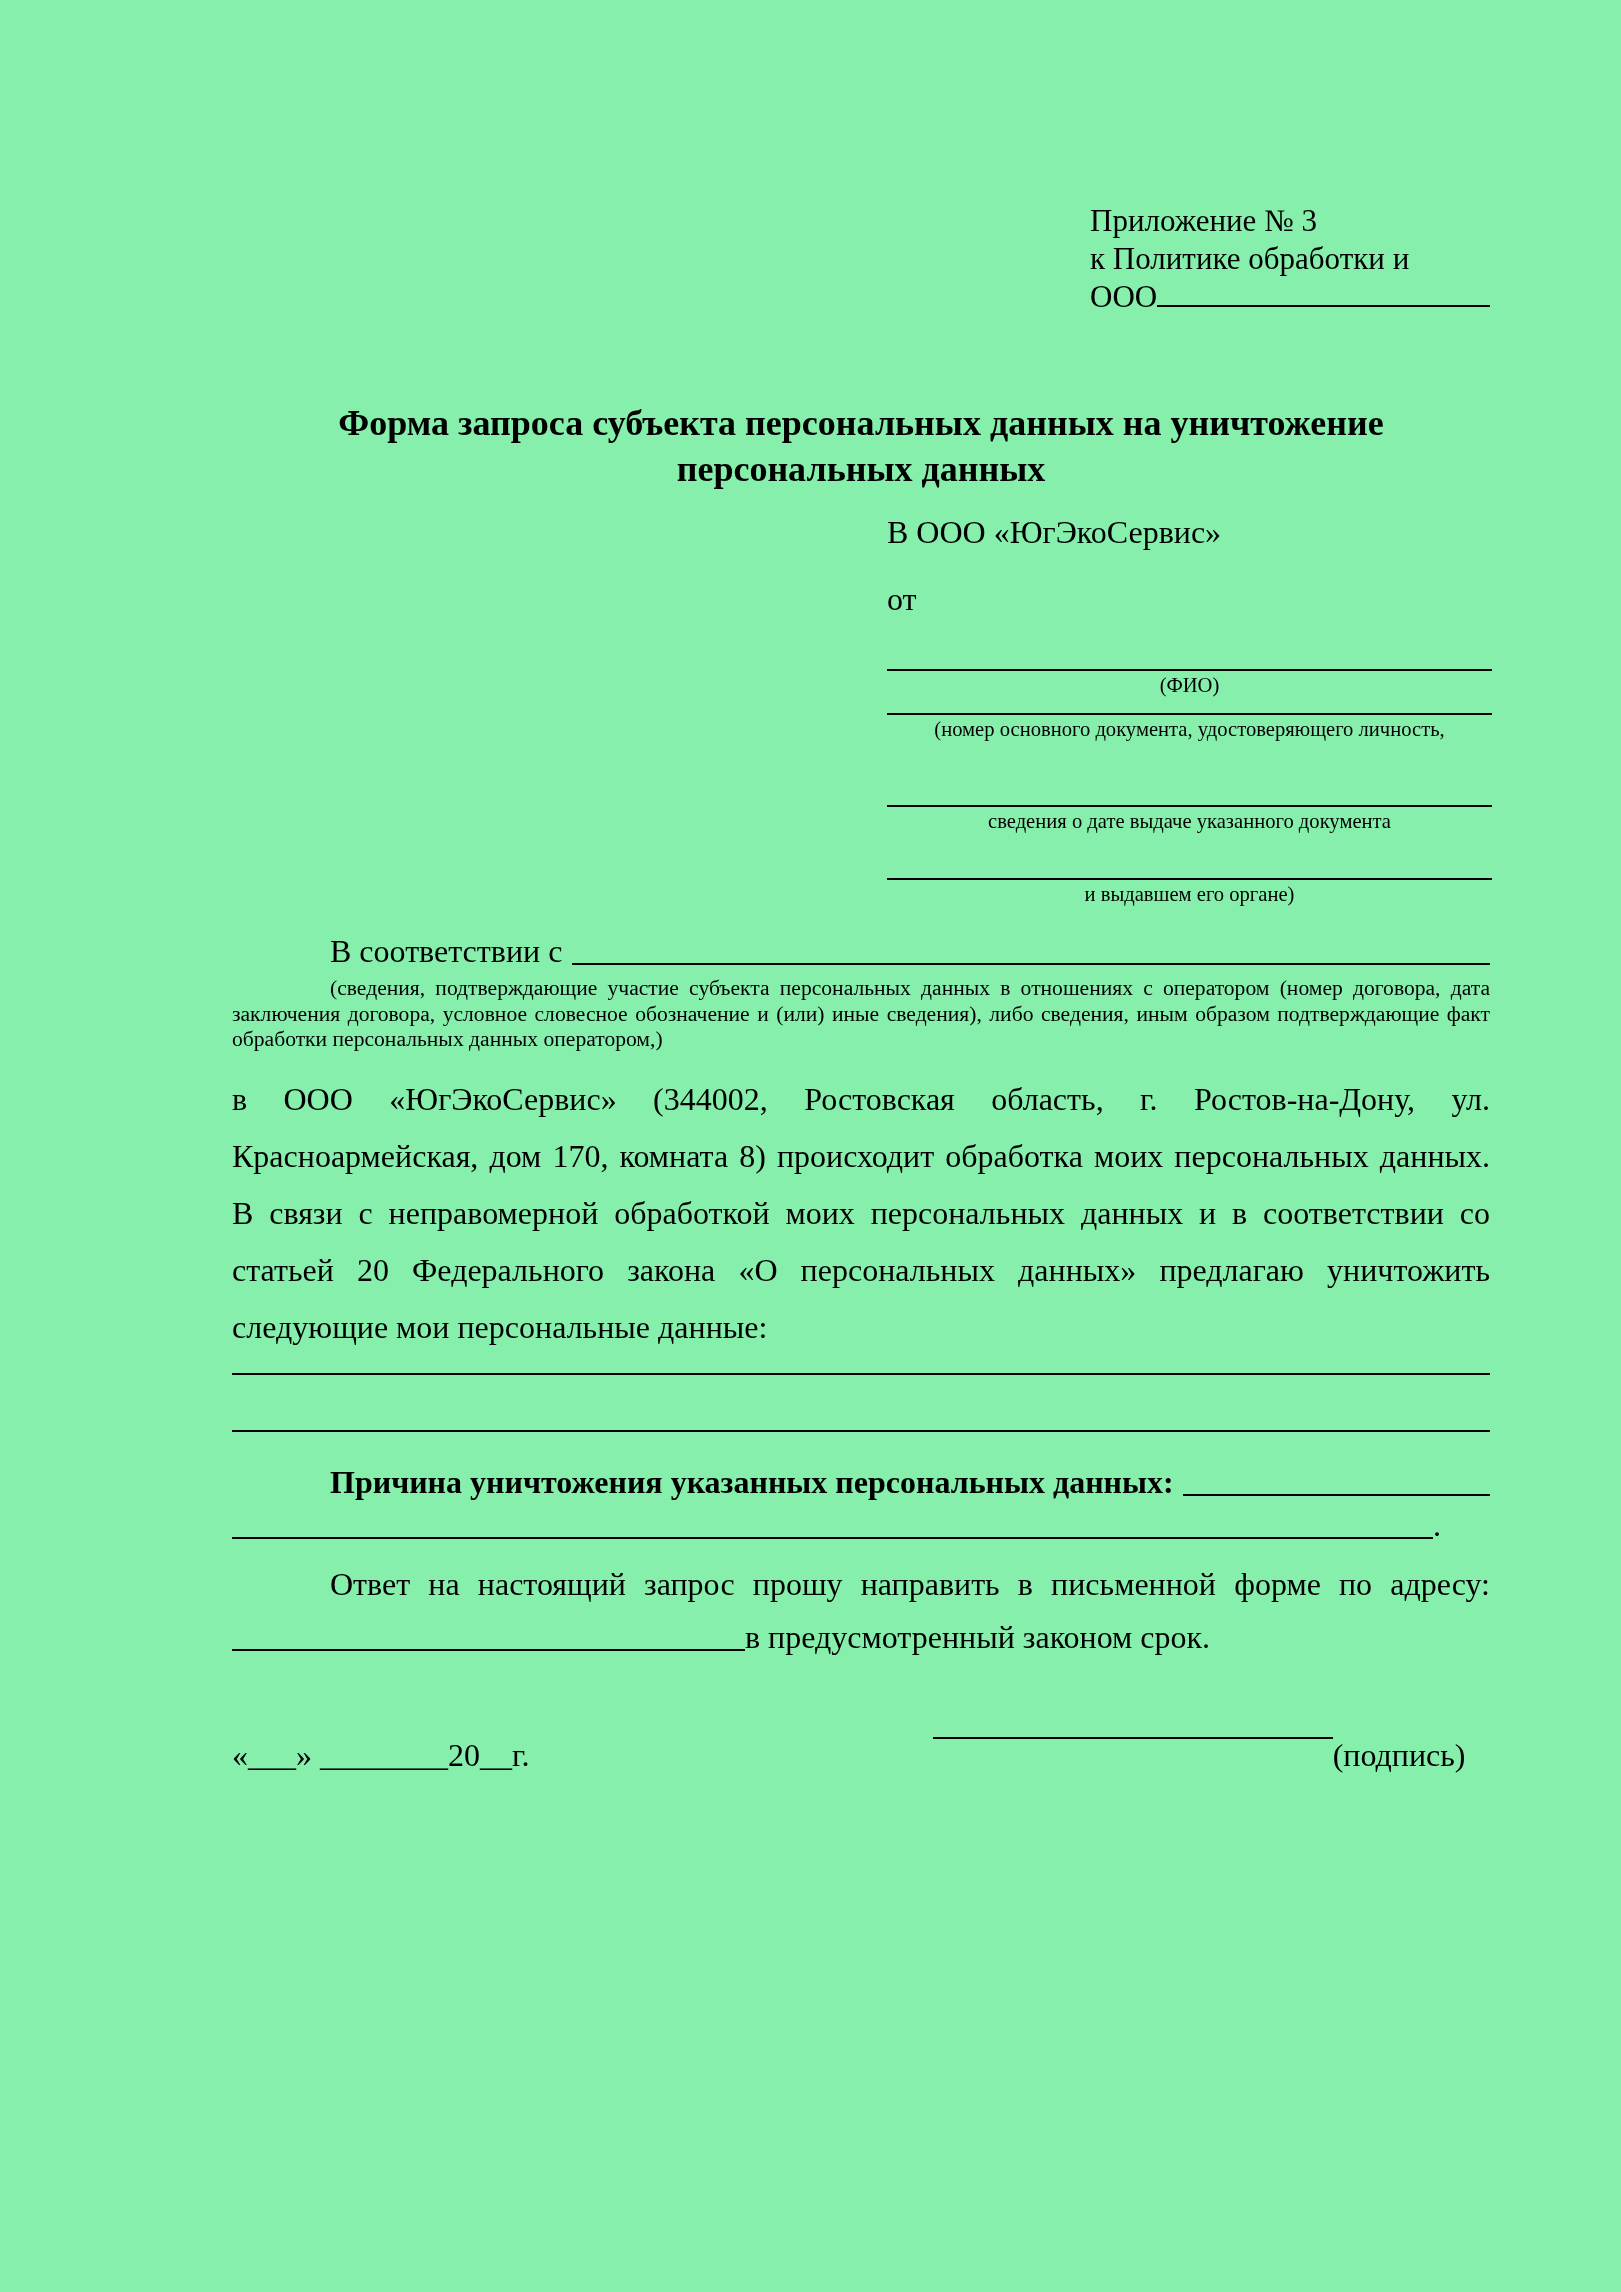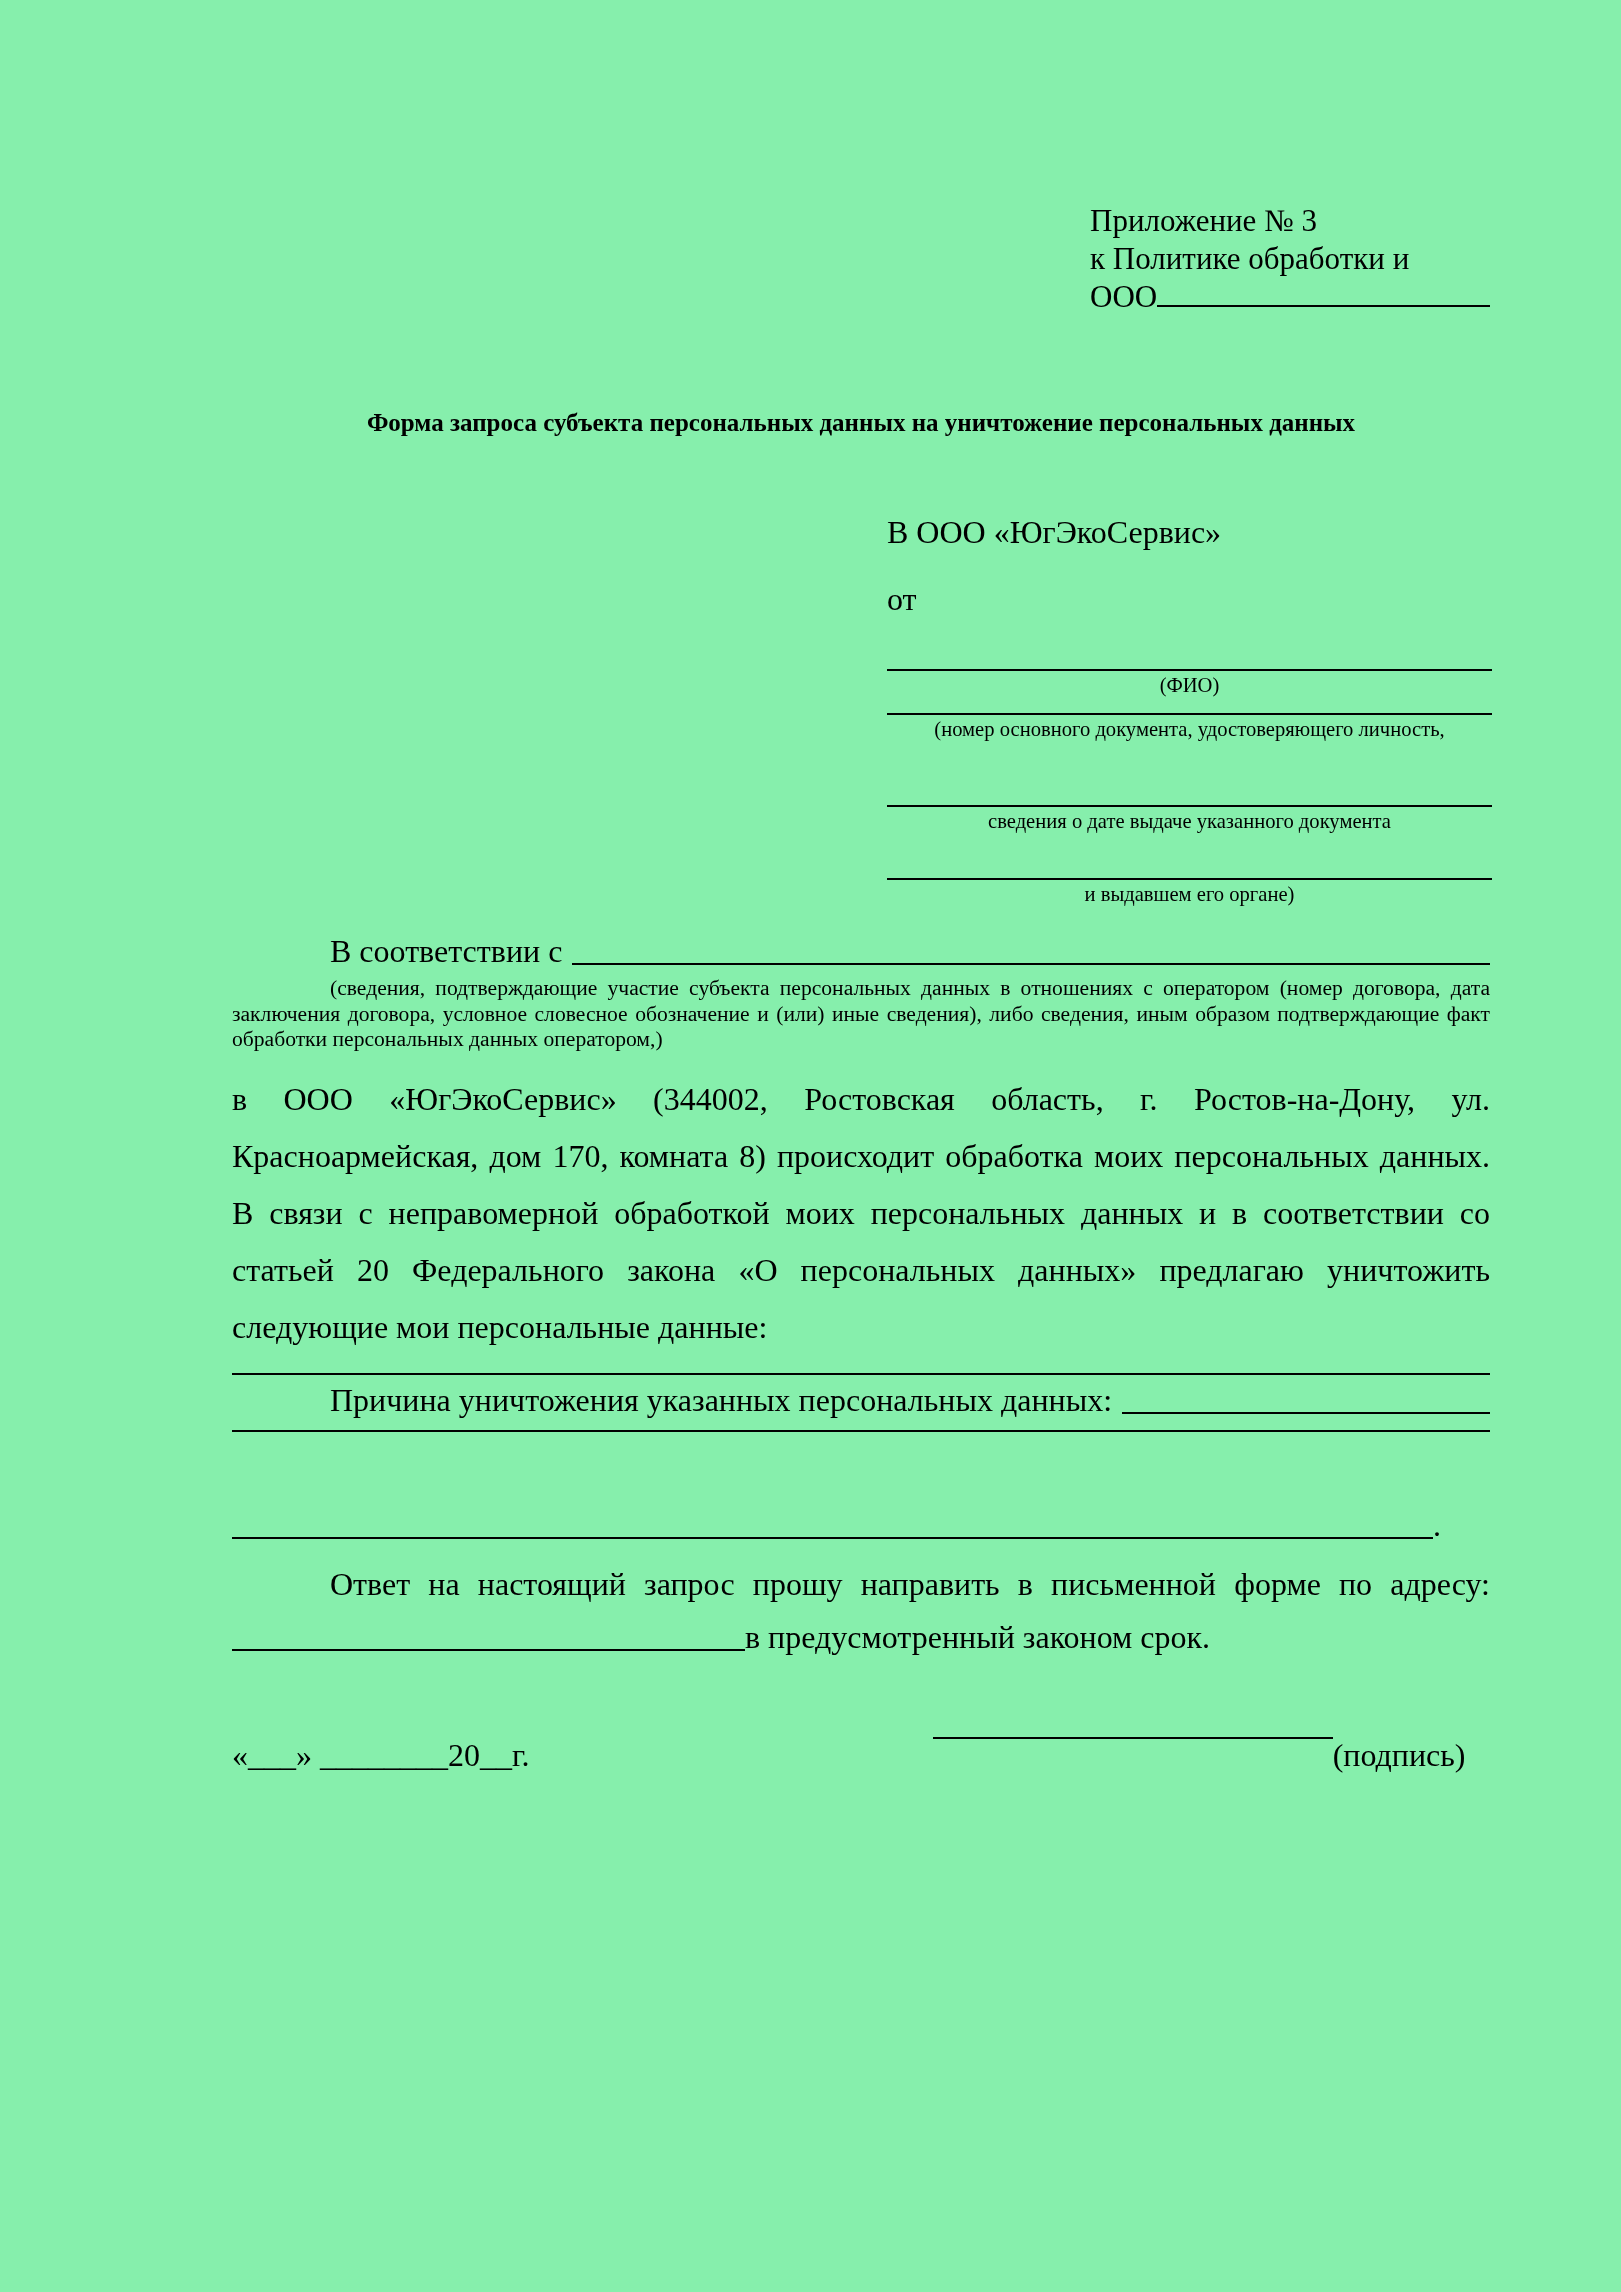--- a/index.html
+++ b/index.html
@@ -14,21 +14,21 @@
   }
   
   .annex{position:absolute;left:1090px;top:202px;font-size:31px;line-height:38px;}
   .annex-company{white-space:nowrap;}
   .uline{display:inline-block;border-bottom:2.9px solid #000;height:0.85em;}
   .co-line{width:333px;}
 
   
   .doc-title{
     position:absolute;left:232px;top:400px;width:1258px;
-    text-align:center;font-weight:700;font-size:25px;line-height:46px;
+    text-align:center;font-weight:700;font-size:36px;line-height:46px;
   }
 
   
   .addr-to{position:absolute;left:887px;top:514px;font-size:32px;}
   .addr-from{position:absolute;left:887px;top:581px;font-size:32px;}
   .addr-field{position:absolute;left:887px;width:605px;border-top:2.9px solid #000;}
   .f1{top:669px;} .f2{top:686px;margin-top:27px;} .f3{top:805px;} .f4{top:878px;}
   .addr-field .lbl{text-align:center;font-size:20.6px;line-height:24.5px;padding-top:2px;}
 
   
@@ -50,22 +50,22 @@
     position:absolute;left:232px;top:1071px;width:1258px;
     font-size:32px;line-height:57px;text-align:justify;
   }
 
   
   .blank-rule{position:absolute;left:232px;width:1258px;border-top:2.9px solid #000;height:0;}
   .b1{top:1373px;} .b2{top:1430px;}
 
   
   .reason-line{
-    position:absolute;left:232px;top:1382px;width:1258px;
-    font-size:32px;display:flex;align-items:flex-end;
+    position:absolute;left:232px;top:1464px;width:1258px;
+    font-size:32px;display:flex;align-items:flex-end;font-weight:bold;
   }
   .reason-cont{
     position:absolute;left:232px;top:1500px;width:1258px;height:44px;
     font-size:32px;display:flex;align-items:flex-end;
     box-sizing:border-box;padding-right:49px;
   }
 
   
   .response-1{
     position:absolute;left:232px;top:1566px;width:1258px;

